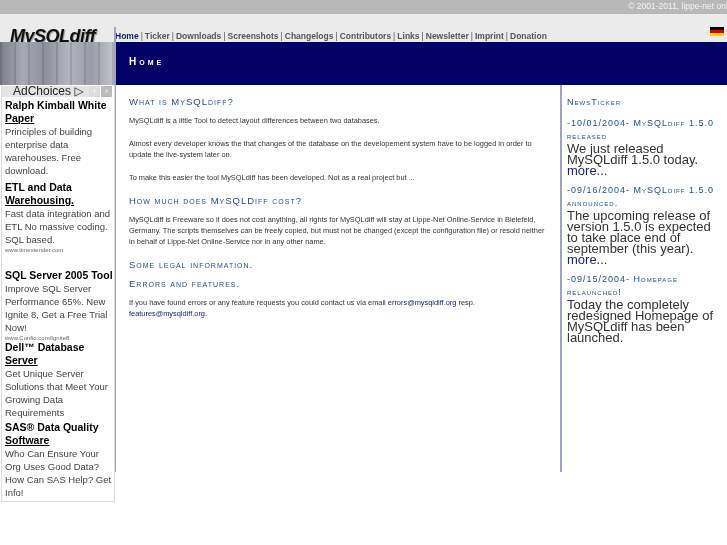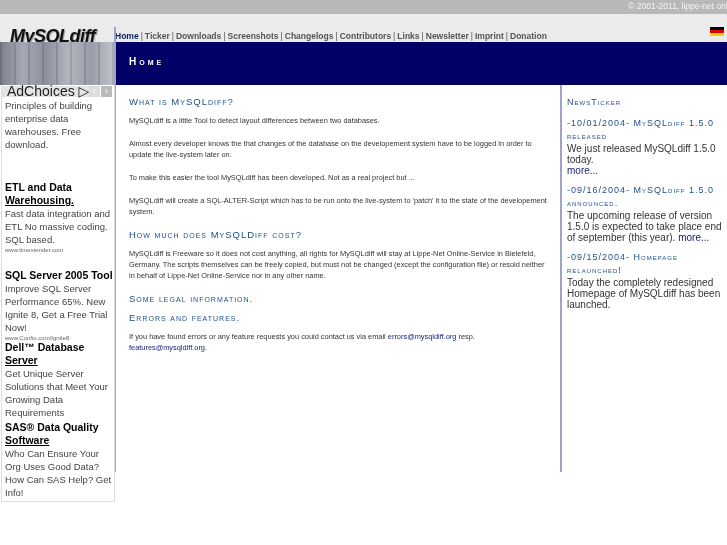--- a/index.html
+++ b/index.html
@@ -21,38 +21,38 @@
   .photo { position:absolute; left:0; top:42px; width:114px; height:43px;
            background:linear-gradient(90deg,#7c7f8a 0%,#a6a9b4 20%,#8e919c 40%,#b2b5be 60%,#9a9da8 80%,#c2c4cc 100%); }
   .photo::after { content:""; position:absolute; inset:0;
            background:repeating-linear-gradient(90deg, rgba(0,0,0,0.12) 0 2px, rgba(255,255,255,0) 2px 14px); }
   .titlebar { position:absolute; left:114px; top:42px; width:613px; height:43px; background:#000066; }
   .titlebar .t { position:absolute; left:15px; top:14px; color:#fff; font-size:10px; font-weight:bold; letter-spacing:3px; font-variant:small-caps; }
   .leftrule { position:absolute; left:114px; top:27px; width:2px; height:445px; background:#9ea4c4; }
   .rightrule { position:absolute; left:560px; top:85px; width:2px; height:387px; background:#9ea4c4; }
 
   .ads { position:absolute; left:1px; top:85px; width:112px; height:416px; border:1px solid #ddd; border-top:none; background:#fff; }
-  .adchoices { position:absolute; left:0; top:1px; width:84px; height:11px; background:#e4e4e4; font-size:14px; color:#222; padding-left:5px; line-height:11px; }
+  .adchoices { position:absolute; left:0; top:1px; width:84px; height:11px; background:#e4e4e4; font-size:12px; color:#222; padding-left:11px; line-height:11px; }
   .adnav { position:absolute; top:1px; width:11px; height:11px; background:#ddd; color:#fff; font-size:9px; line-height:11px; text-align:center; }
   .ad { position:absolute; left:3px; width:108px; }
   .ad .h { font-size:10.5px; font-weight:bold; color:#000; line-height:13px; }
   .ad .h u { text-decoration:underline; }
   .ad .b { font-size:9.5px; color:#444; line-height:13px; }
   .ad .u { font-size:6px; color:#666; line-height:9px; }
 
   .main { position:absolute; left:129px; top:96px; width:420px; }
   .main h2 { margin:0 0 8px 0; font-size:9.5px; font-weight:normal; color:#1f4e8c; font-variant:small-caps; letter-spacing:1px; }
   .main p { margin:0 0 12px 0; font-size:7.4px; line-height:11px; color:#333; }
   .main a { color:#1a237e; text-decoration:none; }
 
   .ticker { position:absolute; left:567px; top:97px; width:158px; }
   .ticker h3 { margin:0 0 10px 0; font-size:9px; font-weight:normal; color:#1f4e8c; font-variant:small-caps; letter-spacing:1px; }
   .ticker .item { margin-bottom:8px; }
   .ticker .it { font-size:9px; color:#1f4e8c; font-variant:small-caps; letter-spacing:1px; line-height:13px; }
-  .ticker .ib { font-size:10px; color:#333; line-height:11px; }
+  .ticker .ib { font-size:13px; color:#333; line-height:11px; }
   .ticker a { color:#1a237e; text-decoration:none; }
 </style>
 </head>
 <body>
 
 <div class="topbar">
   <span class="copyright">© 2001-2011, lippe-net online-service</span>
 </div>
 <div class="headerband"></div>
 
@@ -81,20 +81,21 @@
 
 <div class="ads">
   <div class="adchoices">
     <span>AdChoices</span>
     <span>▷</span>
   </div>
   <div class="adnav" style="left:87px;">‹</div>
   <div class="adnav" style="left:99px; background:#bbb;">›</div>
 
   <div class="ad" style="top:14px;">
+    <div class="h"><span>Ralph Kimball White</span><br><u>Paper</u></div>
     <div class="b">Principles of building enterprise data warehouses. Free download.</div>
   </div>
   <div class="ad" style="top:96px;">
     <div class="h"><span>ETL and Data</span><br><u>Warehousing.</u></div>
     <div class="b">Fast data integration and ETL No massive coding. SQL based.</div>
     <div class="u">www.timextender.com</div>
   </div>
   <div class="ad" style="top:184px;">
     <div class="h">SQL Server 2005 Tool</div>
     <div class="b">Improve SQL Server Performance 65%. New Ignite 8, Get a Free Trial Now!</div>
@@ -108,21 +109,20 @@
     <div class="h"><span>SAS® Data Quality</span><br><u>Software</u></div>
     <div class="b">Who Can Ensure Your Org Uses Good Data? How Can SAS Help? Get Info!</div>
   </div>
 </div>
 
 <div class="main">
   <h2>What is MySQLdiff?</h2>
   <p>MySQLdiff is a little Tool to detect layout differences between two databases.</p>
   <p>Almost every developer knows the that changes of the database on the developement system have to be logged in order to update the live-system later on.</p>
   <p>To make this easier the tool MySQLdiff has been developed. Not as a real project but ...</p>
-  <p>MySQLdiff will create a SQL-ALTER-Script which has to be run onto the live-system to 'patch' it to the state of the developement system.</p>
 
   <h2>How much does MySQLDiff cost?</h2>
   <p>MySQLdiff is Freeware so it does not cost anything, all rights for MySQLdiff will stay at Lippe-Net Online-Service in Bielefeld, Germany. The scripts themselves can be freely copied, but must not be changed (except the configuration file) or resold neither in behalf of Lippe-Net Online-Service nor in any other name.</p>
 
   <h2>Some legal information.</h2>
 
   <h2>Errors and features.</h2>
   <p><span>If you have found errors or any feature requests you could contact us via email </span><a href="#">errors@mysqldiff.org</a><span> resp. </span><a href="#">features@mysqldiff.org</a><span>.</span></p>
 </div>
 

